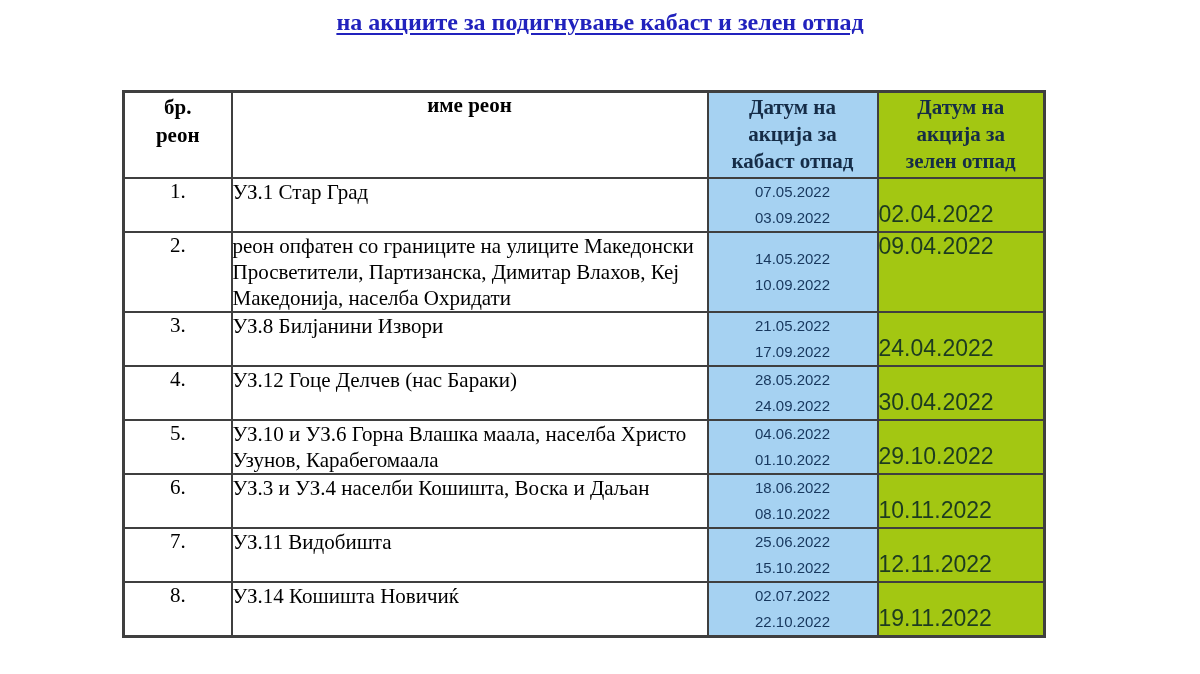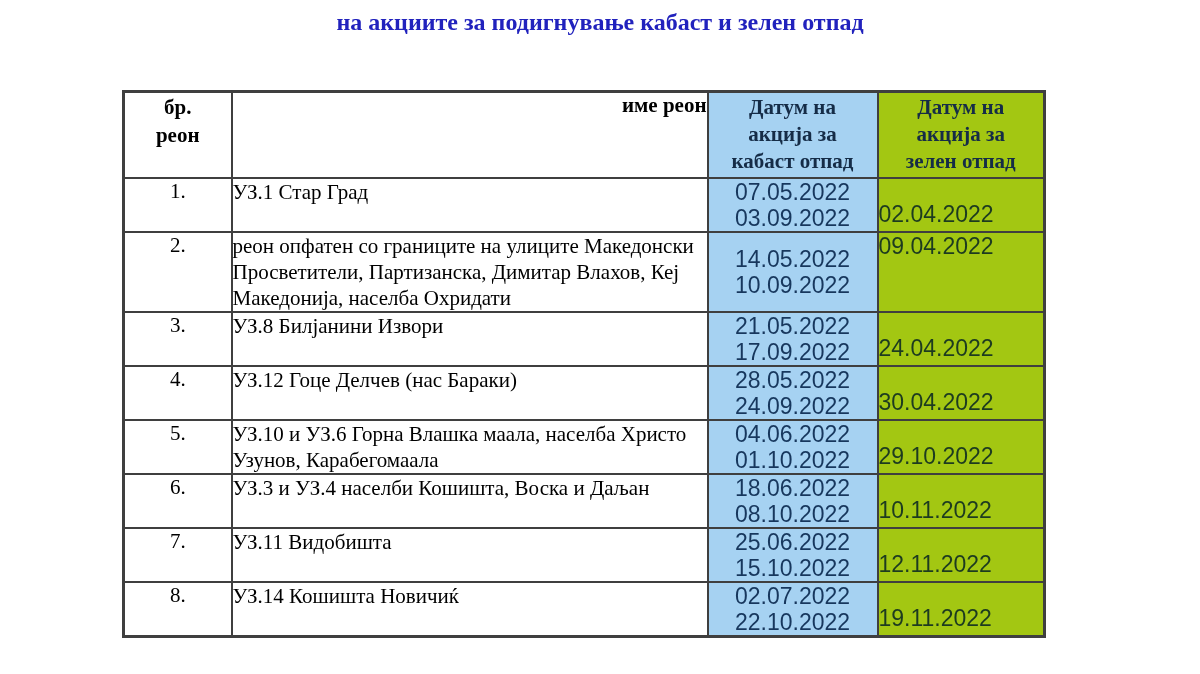--- a/index.html
+++ b/index.html
@@ -13,20 +13,21 @@
   }
   .title-block {
     padding-top: 6px;
     text-align: center;
     color: #2122bd;
     font-weight: bold;
     font-size: 24px;
     line-height: 33px;
   }
   .title-line2 {
+    text-decoration: underline;
     text-underline-offset: 3px;
   }
   table.calendar {
     position: absolute;
     left: 122px;
     top: 90px;
     border-collapse: collapse;
     table-layout: fixed;
     width: 921px;
   }
@@ -38,42 +39,42 @@
   table.calendar th, table.calendar td {
     border: 2px solid #3f3f3f;
     padding: 0;
     box-sizing: border-box;
   }
   table.calendar { border: 3px solid #3f3f3f; }
 
   
   thead th { height: 86px; font-size: 21px; font-weight: bold; color: #000000; }
   th.h-num  { vertical-align: top; padding-top: 4px; line-height: 28px; }
-  th.h-name { text-align: right; vertical-align: top; padding: 4px 8px 0 14px; margin-top: 36px; }
+  th.h-name { text-align: center; vertical-align: top; padding: 4px 8px 0 14px; margin-top: 36px; }
   th.h-kab, th.h-zel {
     text-align: center; vertical-align: middle;
     line-height: 27px; color: #152c47; margin-left: 8px;
   }
   th.h-kab { background: #a6d2f2; }
   th.h-zel { background: #a3c712; }
 
   
   tbody td { font-size: 21px; }
   td.c-num {
     text-align: center; vertical-align: top;
     padding-top: 4px; height: 50px;
   }
   td.c-name {
     text-align: left; vertical-align: top;
     padding: 3px 10px 3px 14px; line-height: 26px;
   }
   td.c-kab {
     background: #a6d2f2; text-align: center; vertical-align: middle;
     font-family: "Liberation Sans", sans-serif;
-    font-size: 23px; color: #17375d; line-height: 26px;
+    font-size: 15px; color: #17375d; line-height: 26px;
   }
   td.c-zel {
     background: #a3c712; text-align: left;
     font-family: "Liberation Sans", sans-serif;
     font-size: 23px; color: #1d3b20;
   }
   td.c-zel.pos-bottom { vertical-align: bottom; padding-bottom: 3px; }
   td.c-zel.pos-top    { vertical-align: top;     }
 </style>
 </head>

